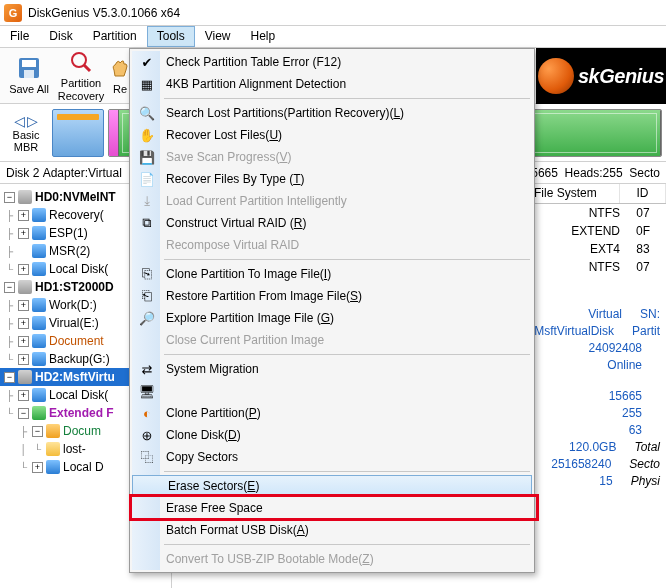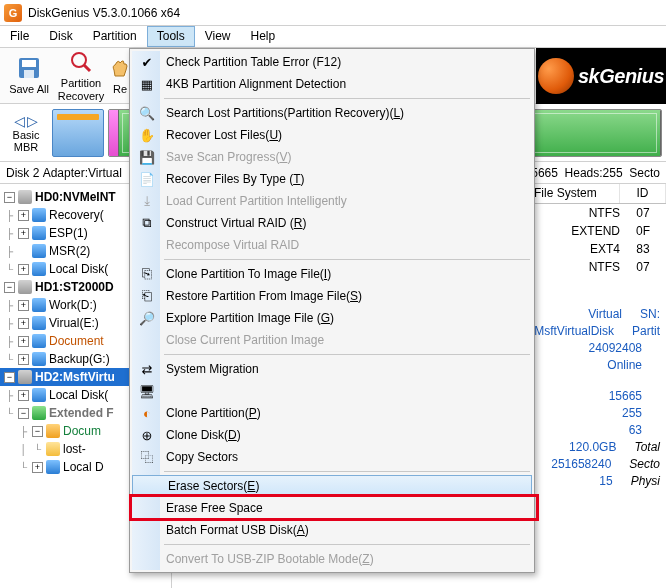--- a/index.html
+++ b/index.html
@@ -436,21 +436,21 @@
     <div class="tree-node">
         <span class="vline">├</span>
         <span class="expander">+</span>
         <span class="node-icon part-ico"></span>
         <span class="node-text">Local Disk(</span>
       </div>
     <div class="tree-node">
         <span class="vline">└</span>
         <span class="expander">−</span>
         <span class="node-icon ext-ico"></span>
-        <b class="node-text" style="color:#737373">Extended F</b>
+        <b class="node-text" style="color:#a21caf">Extended F</b>
       </div>
     <div class="tree-node">
         <span class="spacer-exp"></span>
         <span class="vline">├</span>
         <span class="expander">−</span>
         <span class="node-icon warn-ico"></span>
         <span class="node-text" style="color:#15803d">Docum</span>
       </div>
     <div class="tree-node">
         <span class="spacer-exp"></span>

